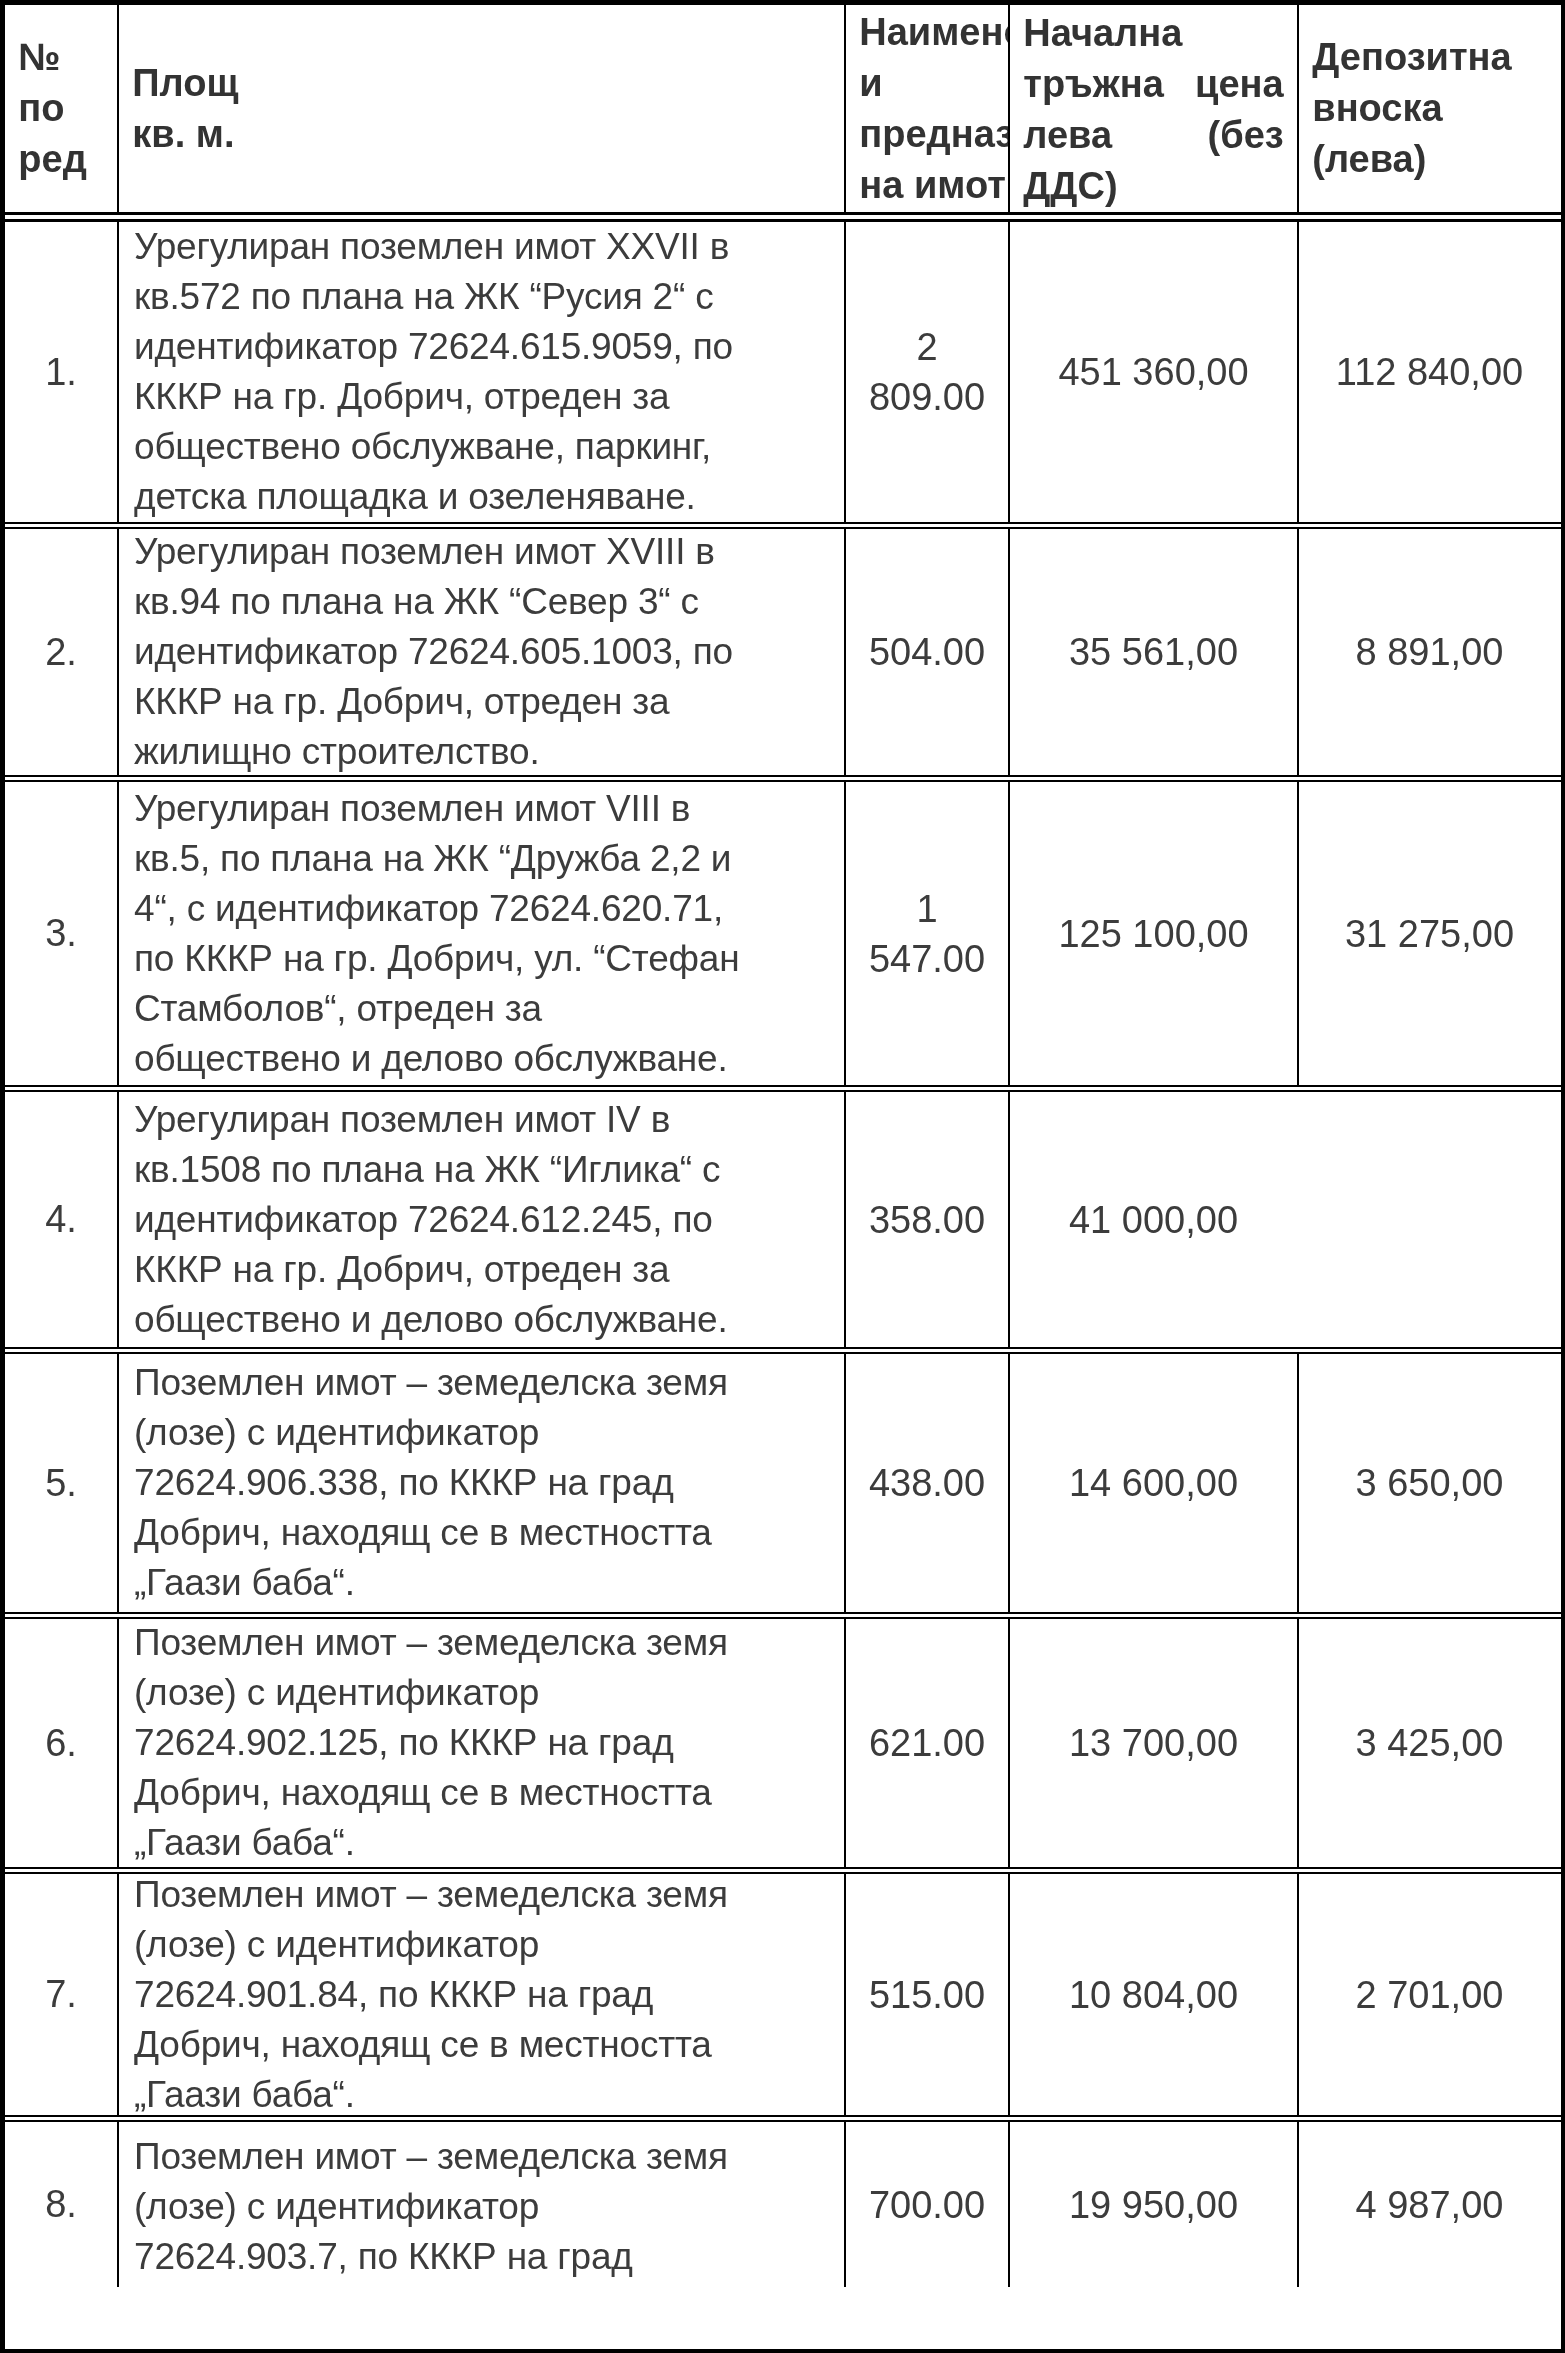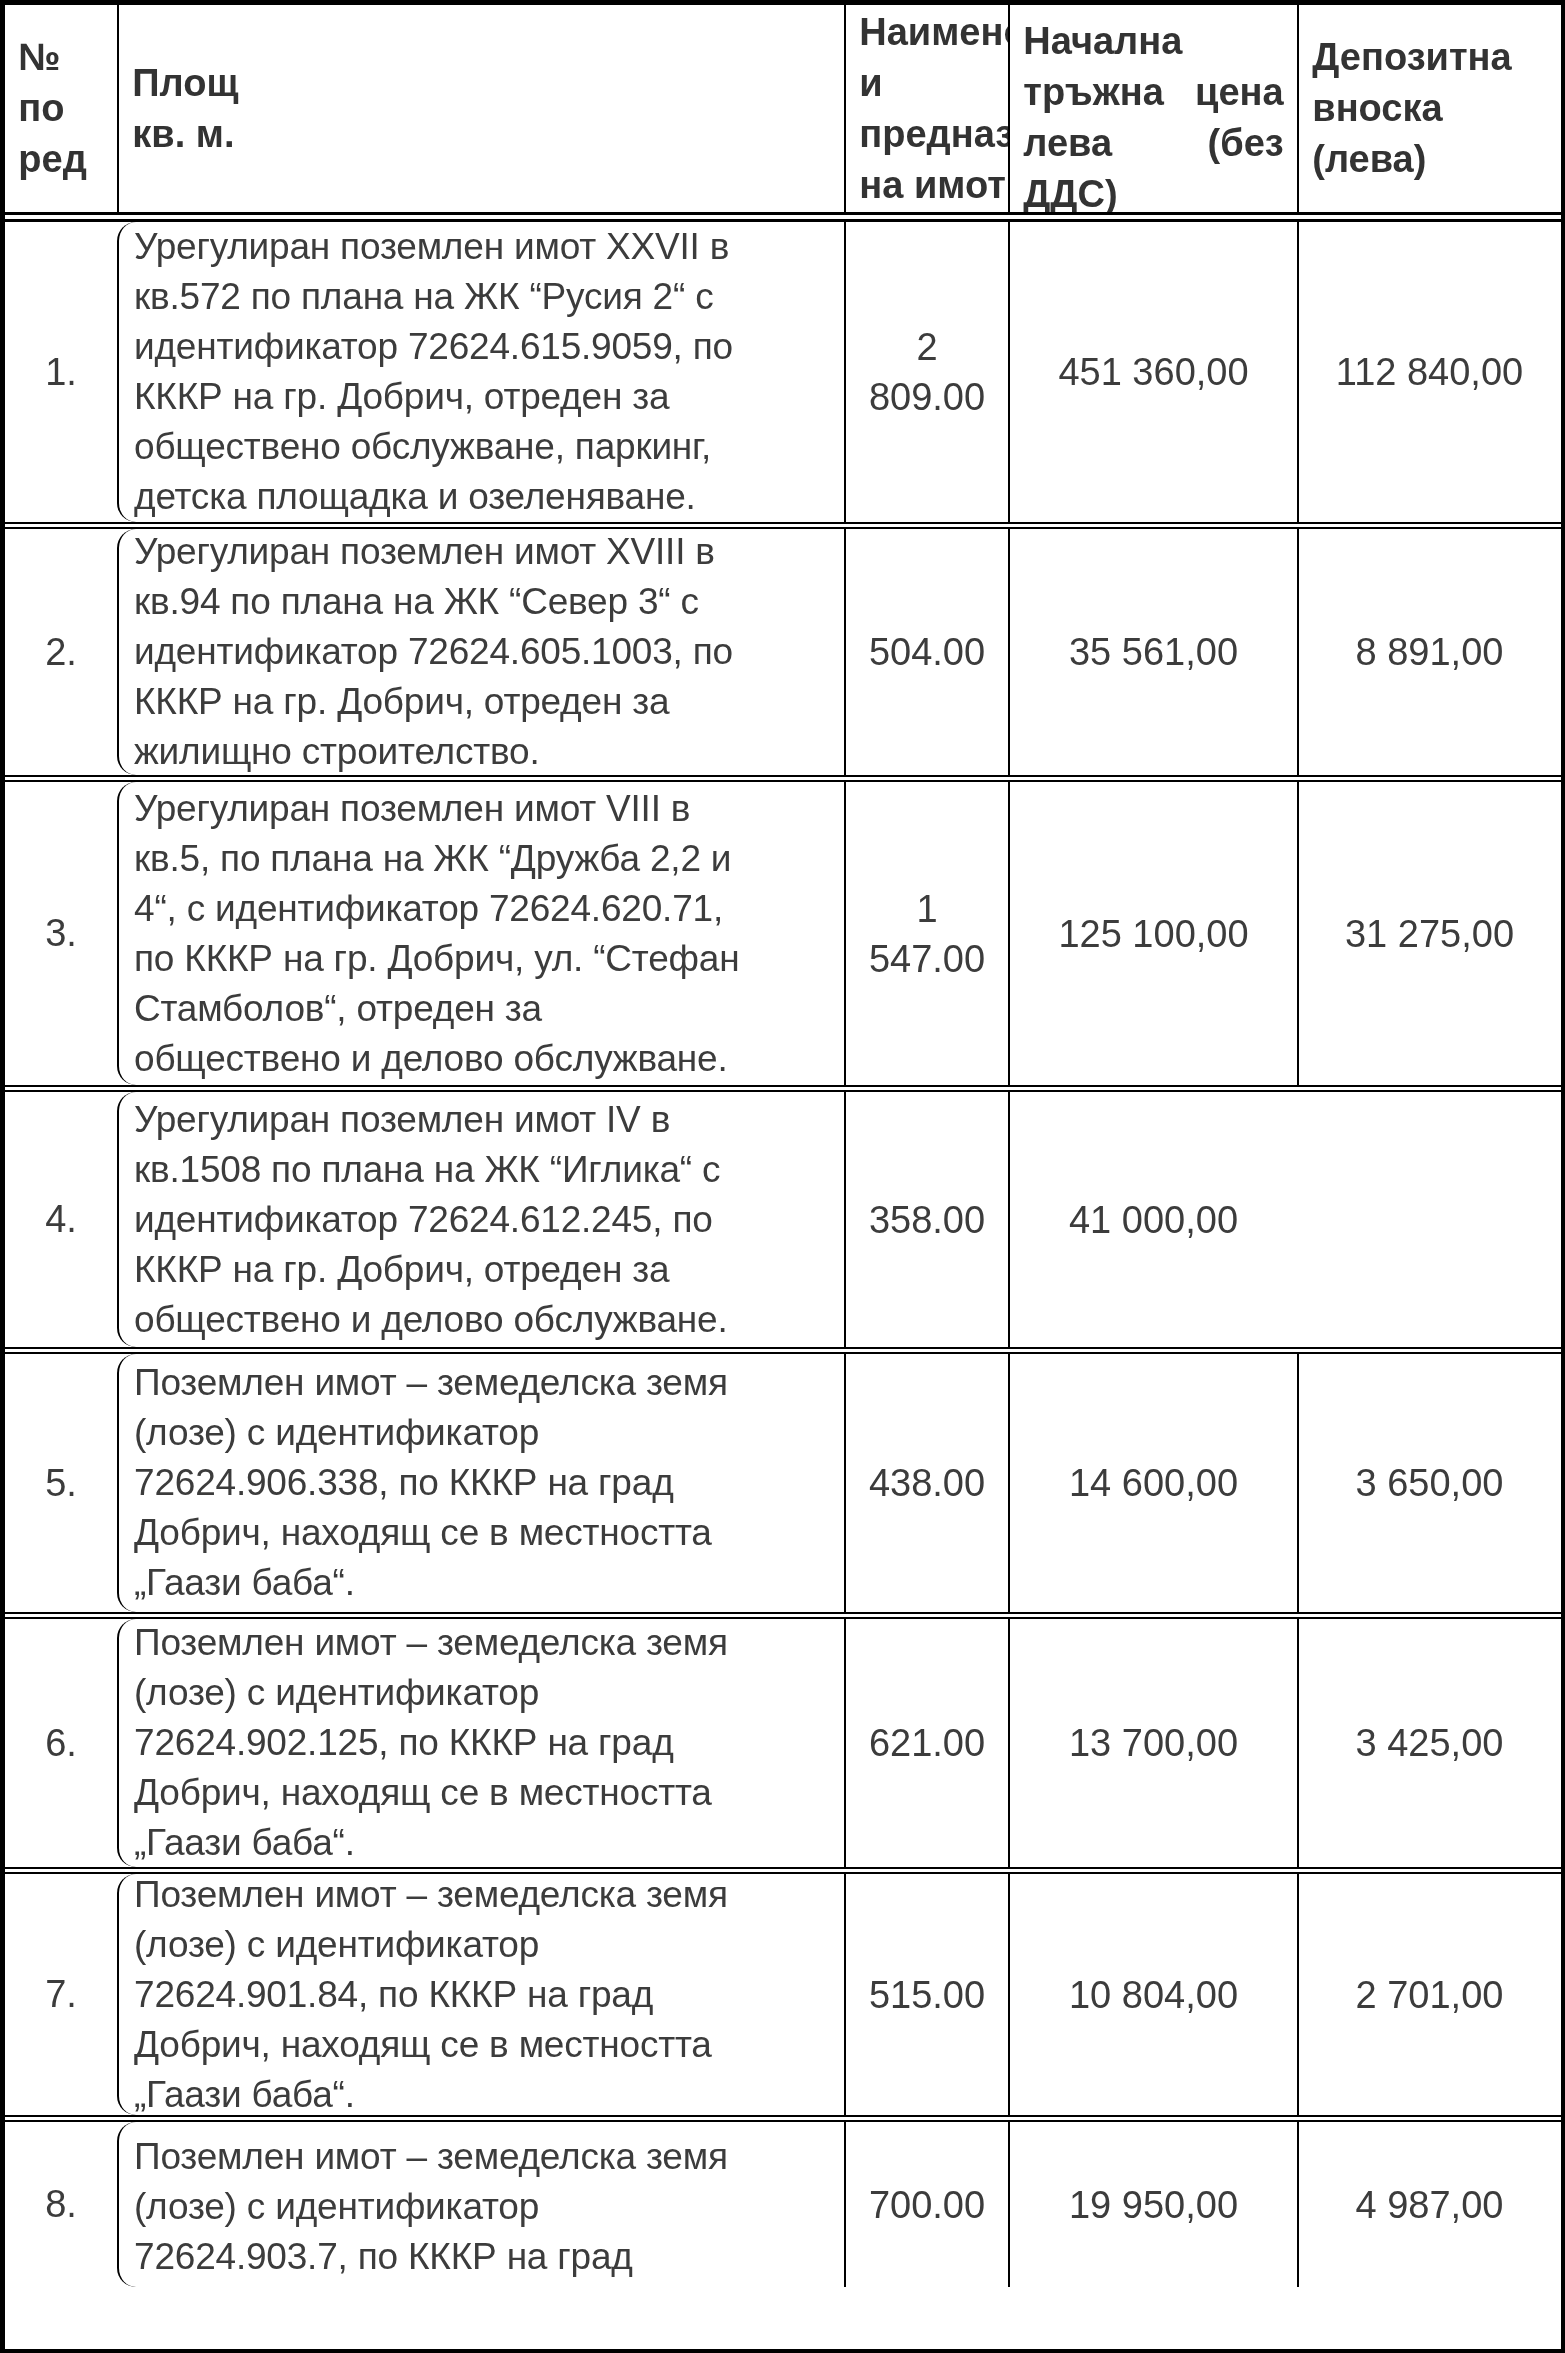--- a/index.html
+++ b/index.html
@@ -47,37 +47,36 @@
     padding: 0 13.3px;
   }
   .hcell--left { justify-content: flex-start; text-align: left; }
   .hcell--just {
     white-space: normal;
     text-align: justify;
     text-align-last: left;
     display: block;
     padding-top: 3.3px;
   }
-  .hcell--just .jinner { display: block; width: 100%; margin-top: 8px; }
+  .hcell--just .jinner { display: block; width: 100%; }
 
   
   .bcell-num {
     justify-content: center;
     font-size: 38px;
     color: #3c3c3c;
   }
   .bcell-name {
     justify-content: flex-start;
     font-size: 37px;
     line-height: 50px;
     letter-spacing: -0.2px;
     white-space: pre-line;
     text-align: left;
     padding: 0 15px;
-    border-radius: 19px;
   }
   .bcell-mid {
     justify-content: center;
     text-align: center;
     font-size: 38px;
     line-height: 50px;
     white-space: pre-line;
   }
   .r1 { height: 310px; }
   .r2 { height: 253px; }

